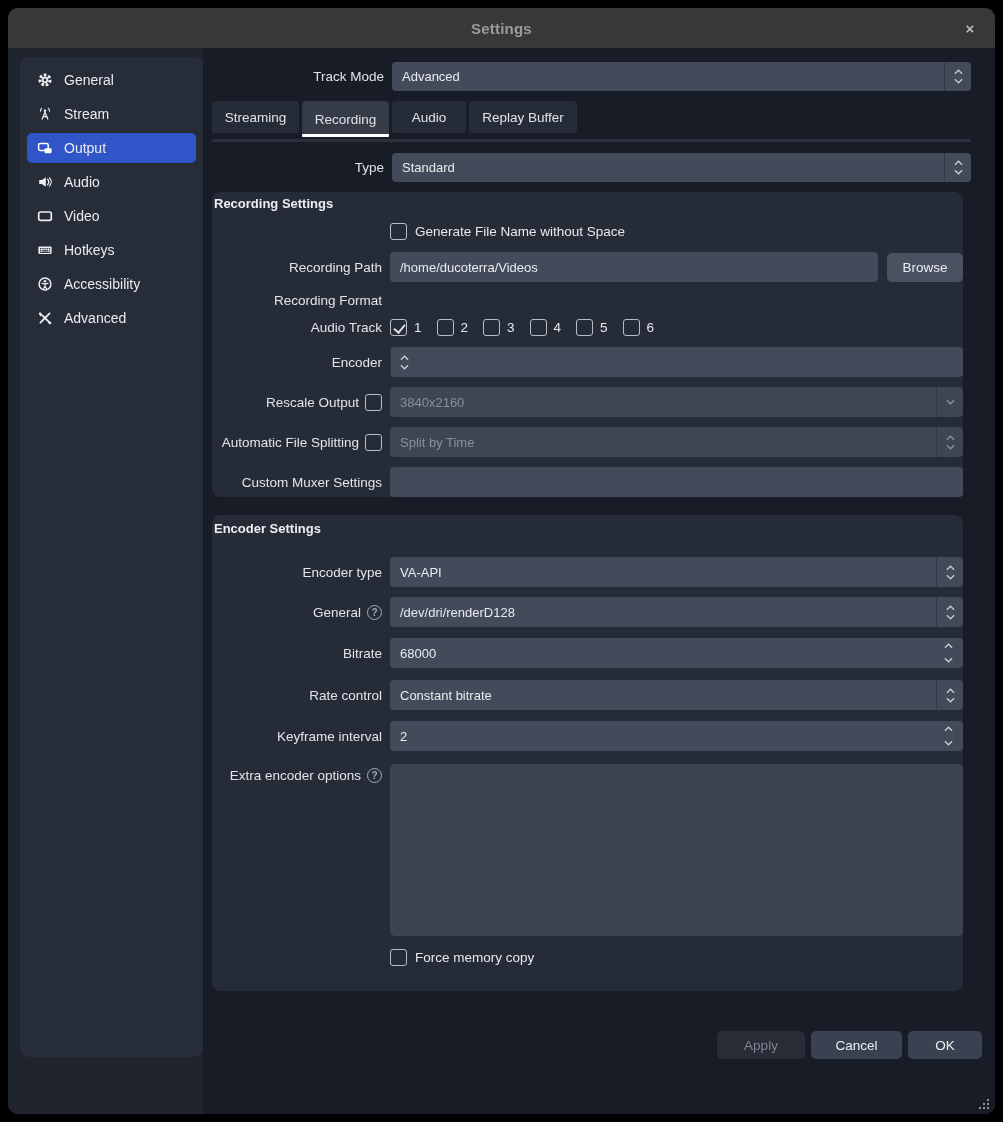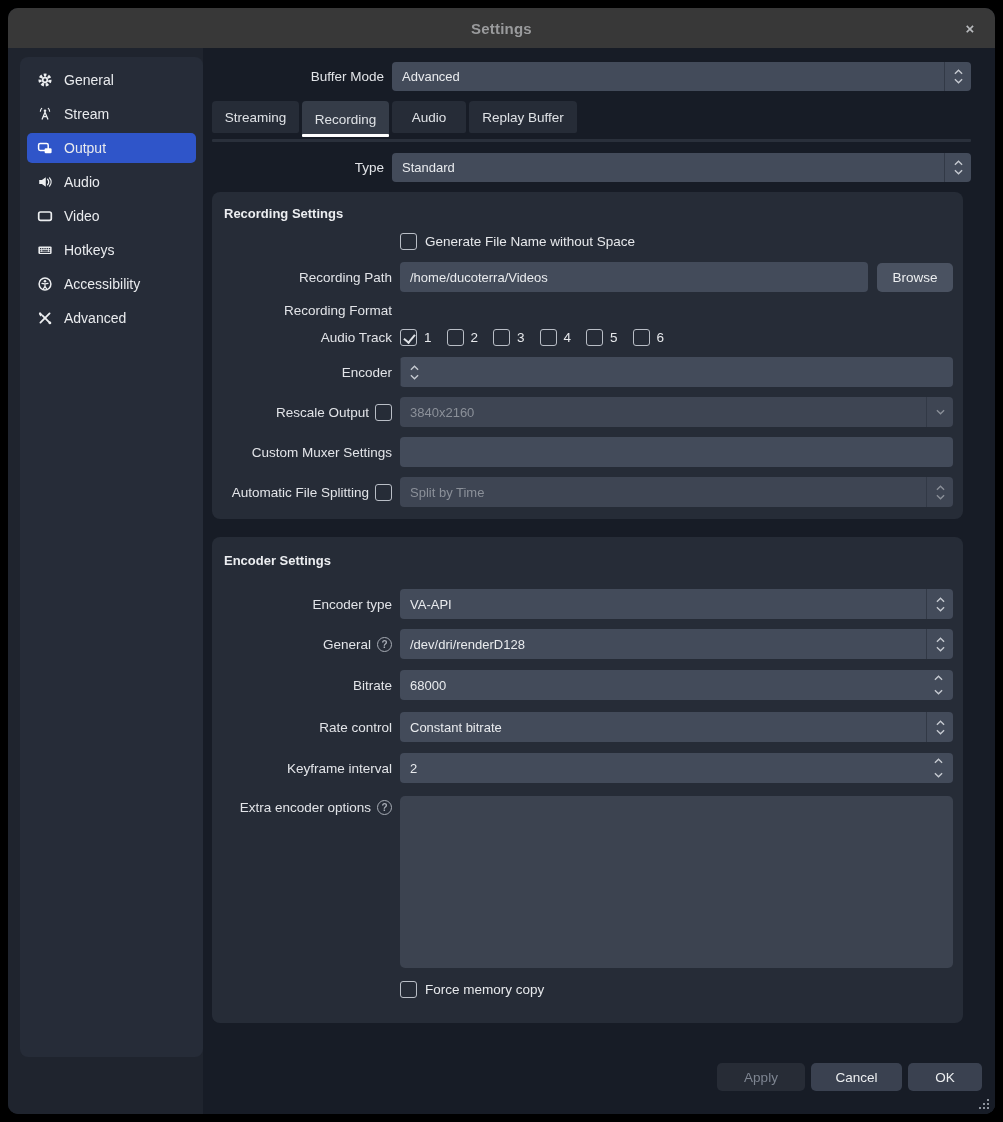--- a/index.html
+++ b/index.html
@@ -57,21 +57,21 @@
     color:#dfe2e6; font-size:13.5px; padding:0 10px; cursor:default; position:relative;
   }
   .tab.active { height:36px; background:#353c48; border-radius:4px 4px 0 0; }
   .tab.active::after {
     content:""; position:absolute; left:0; right:0; bottom:0; height:3px;
     background:#ffffff; border-radius:1px;
   }
   .tabstrip { height:3px; background:#2a303b; margin-top:2px; border-radius:1px; }
   
   .panel {
-    background:#262c37; border-radius:8px; margin-right:8px; padding:10px;
+    background:#262c37; border-radius:8px; margin-right:8px; 
   }
   .panel .ptitle { color:#eceef1; font-size:13px; font-weight:bold; padding:4px 2px 0 2px; }
   .panel .frow .flabel { width:170px; }
   
   .combo, .inputbox, .spinbox {
     flex:1; height:29px; background:#434b5a; border-radius:4px;
     display:flex; align-items:center; color:#e9ebee; font-size:13px; overflow:hidden;
   }
   .combo .val, .inputbox .val, .spinbox .val {
     flex:1; padding:0 10px; white-space:nowrap; overflow:hidden;
@@ -217,21 +217,21 @@
             <path d="M2.6 2.2a2.1 2.1 0 0 0 0 3l1.2 1.2 1.8-1.8-1.2-1.2a2.1 2.1 0 0 0-1.8-1.2z" fill="#eceef0"></path>
             <circle cx="12.9" cy="12.9" r="1.4" fill="#eceef0"></circle>
           </svg>
           <span>Advanced</span>
         </div>
       </nav>
 
       <div class="main">
 
         <div class="frow">
-          <div class="flabel">Buffer Mode</div>
+          <div class="flabel">Track Mode</div>
           <div class="combo">
             <span class="val">Advanced</span>
             <span class="spin">
               <svg class="chev" viewBox="0 0 10 6">
                   <path d="M1 5l4-4 4 4" fill="none" stroke="#c6cad1" stroke-width="1.5"></path>
                 </svg>
               <svg class="chev down" viewBox="0 0 10 6">
                   <path d="M1 5l4-4 4 4" fill="none" stroke="#c6cad1" stroke-width="1.5"></path>
                 </svg>
             </span>
@@ -334,42 +334,42 @@
             <div class="combo disabled h30">
               <span class="val">3840x2160</span>
               <span class="spin">
                 <svg class="chev down" viewBox="0 0 10 6">
                     <path d="M1 5l4-4 4 4" fill="none" stroke="#8b9099" stroke-width="1.5"></path>
                   </svg>
               </span>
             </div>
           </div>
 
+          <div class="frow mt10" style="margin-bottom:2px">
+            <div class="flabel">
+              <span>Automatic File Splitting</span>
+              <span class="cb"></span>
+            </div>
+            <div class="combo disabled h30">
+              <span class="val">Split by Time</span>
+              <span class="spin">
+                <svg class="chev" viewBox="0 0 10 6">
+                    <path d="M1 5l4-4 4 4" fill="none" stroke="#8b9099" stroke-width="1.5"></path>
+                  </svg>
+                <svg class="chev down" viewBox="0 0 10 6">
+                    <path d="M1 5l4-4 4 4" fill="none" stroke="#8b9099" stroke-width="1.5"></path>
+                  </svg>
+              </span>
+            </div>
+          </div>
+
           <div class="frow mt10">
             <div class="flabel">Custom Muxer Settings</div>
             <div class="inputbox h30">
               <span class="val"></span>
-            </div>
-          </div>
-
-          <div class="frow mt10" style="margin-bottom:2px">
-            <div class="flabel">
-              <span>Automatic File Splitting</span>
-              <span class="cb"></span>
-            </div>
-            <div class="combo disabled h30">
-              <span class="val">Split by Time</span>
-              <span class="spin">
-                <svg class="chev" viewBox="0 0 10 6">
-                    <path d="M1 5l4-4 4 4" fill="none" stroke="#8b9099" stroke-width="1.5"></path>
-                  </svg>
-                <svg class="chev down" viewBox="0 0 10 6">
-                    <path d="M1 5l4-4 4 4" fill="none" stroke="#8b9099" stroke-width="1.5"></path>
-                  </svg>
-              </span>
             </div>
           </div>
         </div>
 
         <div class="panel mt18" style="padding-bottom:25px">
           <div class="ptitle" style="padding-top:6px">Encoder Settings</div>
 
           <div class="frow mt21">
             <div class="flabel">Encoder type</div>
             <div class="combo h30">

